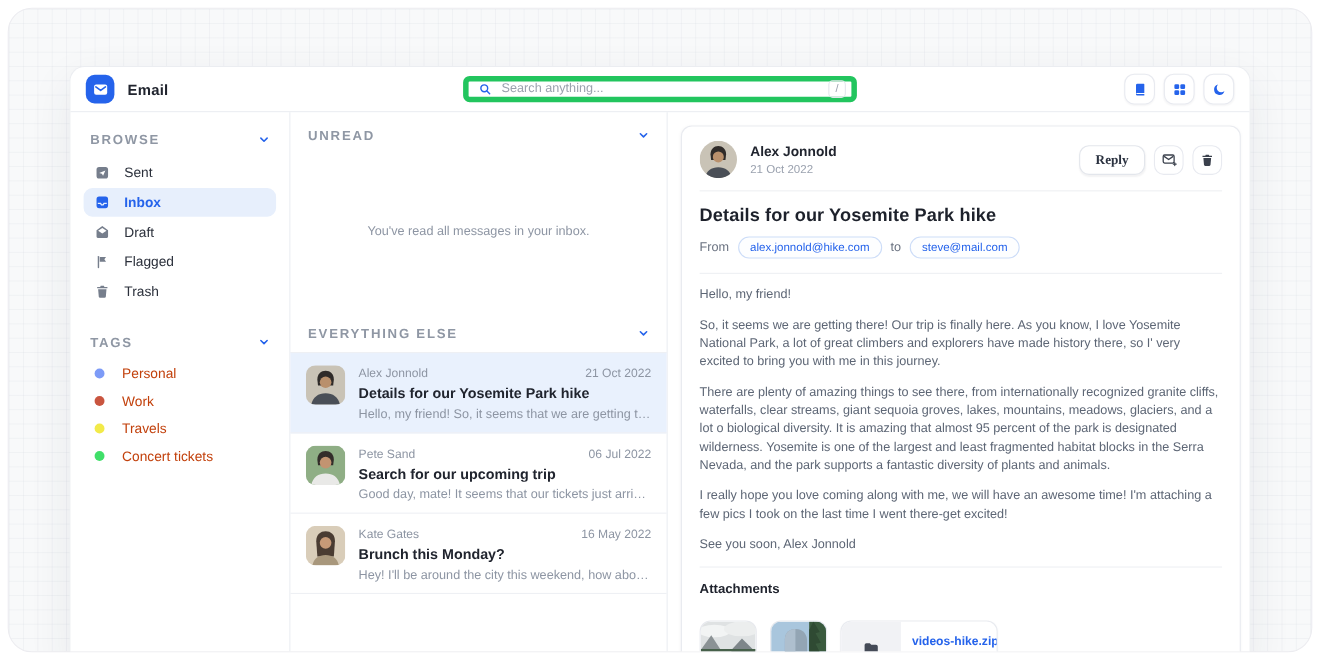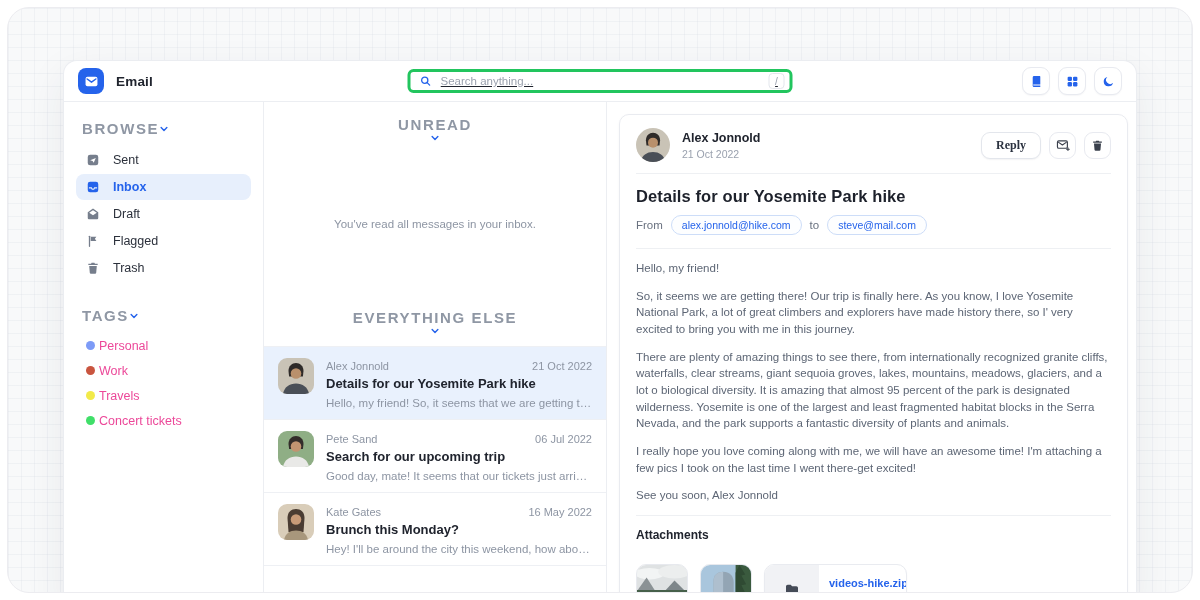--- a/index.html
+++ b/index.html
@@ -19,41 +19,41 @@
   .app {
     position:absolute; left:55px; top:52px; right:55px; bottom:-12px;
     background:#fff; border:1px solid #ebedf1; border-bottom:none;
     border-radius:14px 14px 0 0; box-shadow:0 14px 40px rgba(35,45,65,.08);
     display:flex; flex-direction:column;
   }
   
   .topbar { flex:0 0 41px; border-bottom:1px solid #eceef2; display:flex; align-items:center; padding:0 14px; position:relative; }
   .logo { width:26px; height:26px; border-radius:8px; background:#2563eb; display:flex; align-items:center; justify-content:center; flex:0 0 26px; }
   .app-title { font-weight:700; font-size:13.5px; margin-left:12px; letter-spacing:.2px; }
-  .search { position:absolute; left:50%; top:50%; transform:translate(-50%,-50%); width:385px; height:24px; border:3px solid #22c55e; border-radius:6px; display:flex; align-items:center; padding:0 5px 0 9px; background:#fff;text-decoration:underline; }
+  .search { position:absolute; left:50%; top:50%; transform:translate(-50%,-50%); width:358px; height:24px; border:5px solid #22c55e; border-radius:6px; display:flex; align-items:center; padding:0 5px 0 9px; background:#fff; }
   .search input { border:none; outline:none; flex:1; font-size:11.5px; color:#495060; margin-left:7px; font-family:inherit; background:transparent; min-width:0; }
   .search input::placeholder { color:#9aa1ae; }
   .kbd { width:16px; height:16px; border:1px solid #e3e6ec; border-radius:4px; font-size:10px; color:#9aa1ae; display:flex; align-items:center; justify-content:center; flex:0 0 16px; }
   .tb-actions { margin-left:auto; display:flex; gap:8px; }
   .tb-btn { width:28px; height:28px; border-radius:9px; border:1px solid #e8eaf0; background:#fff; display:flex; align-items:center; justify-content:center; box-shadow:0 1px 1.5px rgba(16,24,40,.04); padding:0; cursor:pointer; }
   
   .main { display:flex; flex:1; min-height:0; }
   
   .sidebar { width:200px; flex:0 0 200px; border-right:1px solid #eceef2; padding:10px 12px; }
-  .sec-head { display:flex; align-items:center; padding:8px 6px 9px; color:#8f97a4; font-size:15px; font-weight:700; letter-spacing:1.6px; cursor:pointer; }
+  .sec-head { display:flex; align-items:center; justify-content:space-between; padding:8px 6px 9px; color:#8f97a4; font-size:12px; font-weight:700; letter-spacing:1.6px; cursor:pointer; }
   .nav-item { display:flex; align-items:center; gap:13px; height:26px; padding:0 10px; border-radius:8px; font-size:12.5px; color:#2b303b; margin:1px 0; cursor:pointer; }
   .nav-item svg { width:14px; height:14px; fill:#767e8c; flex:0 0 14px; }
   .nav-item.active { background:#e7effc; color:#2563eb; font-weight:600; }
   .nav-item.active svg { fill:#2563eb; }
   .tags-block { margin-top:18px; }
-  .tag-item { display:flex; align-items:center; gap:4px; height:25px; padding:0 10px; font-size:12.5px; color:#ec4899; cursor:pointer; }
+  .tag-item { display:flex; align-items:center; gap:16px; height:25px; padding:0 10px; font-size:12.5px; color:#c2410c; cursor:pointer; }
   .dot { width:9px; height:9px; border-radius:50%; flex:0 0 9px; }
   
   .listcol { width:343px; flex:0 0 343px; border-right:1px solid #eceef2; display:flex; flex-direction:column; }
-  .listcol .sec-head { padding:14px 16px 8px;flex-direction:column; }
+  .listcol .sec-head { padding:14px 16px 8px; }
   .unread-empty { height:146px; display:flex; align-items:center; justify-content:center; color:#8d95a3; font-size:11.5px; }
   .listcol .ee-head { padding:12px 16px 10px; }
   .mail-item { display:flex; gap:12px; padding:11px 14px 10px; border-bottom:1px solid #eef0f4; cursor:pointer; }
   .mail-item:first-of-type { border-top:1px solid #eef0f4; }
   .mail-item.selected { background:#e9f1fd; }
   .m-avatar { width:36px; height:36px; border-radius:9px; overflow:hidden; flex:0 0 36px; }
   .m-avatar svg, .d-avatar svg, .thumb svg { display:block; width:100%; height:100%; }
   .m-body { flex:1; min-width:0; }
   .m-row { display:flex; justify-content:space-between; font-size:11px; color:#8d95a3; padding-top:2px; }
   .m-sub { font-size:13px; font-weight:600; margin-top:4px; color:#20242e; white-space:nowrap; overflow:hidden; }

